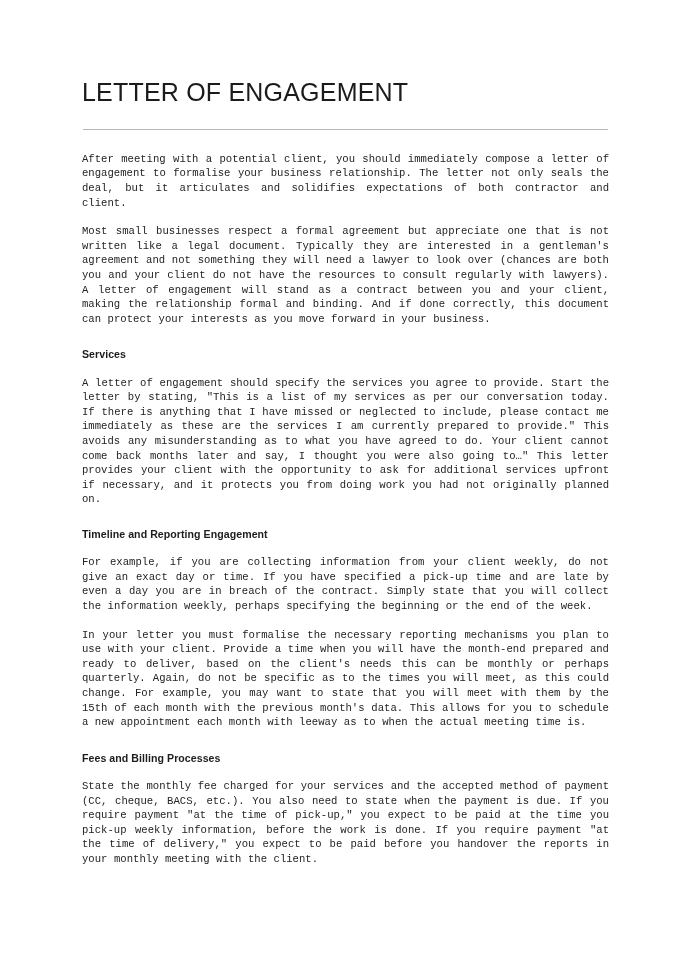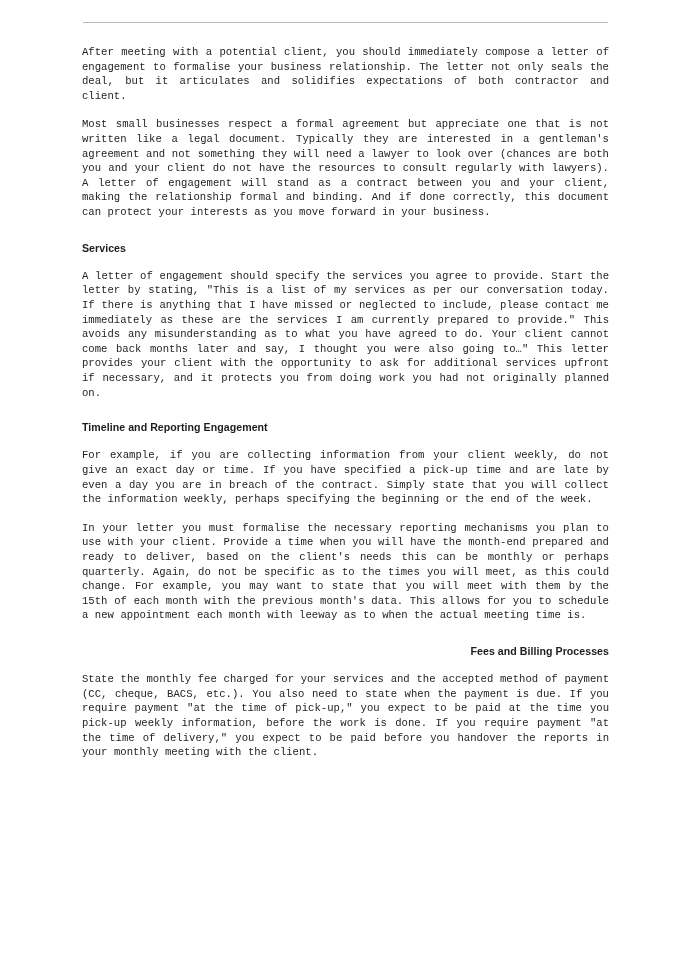--- a/index.html
+++ b/index.html
@@ -74,28 +74,29 @@
     font-family: Liberation Mono, monospace;
   }
 
   .body-text.last-ragged {
     text-align: justify;
   }
 
   
   .gap-before-services { padding-top: 21px; }
   .gap-before-timeline { padding-top: 20px; }
-  .gap-before-fees { padding-top: 21px; text-align: right; }
+  .gap-before-fees { padding-top: 21px; }
 </style>
 </head>
 <body>
 
 <div class="page">
   <div class="content">
 
+    <h1 class="doc-title">LETTER OF ENGAGEMENT</h1>
 
     <hr class="title-rule">
 
     <p class="body-text">After meeting with a potential client, you should immediately compose a letter of engagement to formalise your business relationship. The letter not only seals the deal, but it articulates and solidifies expectations of both contractor and client.</p>
     <p class="body-text">Most small businesses respect a formal agreement but appreciate one that is not written like a legal document. Typically they are interested in a gentleman's agreement and not something they will need a lawyer to look over (chances are both you and your client do not have the resources to consult regularly with lawyers). A letter of engagement will stand as a contract between you and your client, making the relationship formal and binding. And if done correctly, this document can protect your interests as you move forward in your business.</p>
 
     <h2 class="section-heading gap-before-services">Services</h2>
     <p class="body-text">A letter of engagement should specify the services you agree to provide. Start the letter by stating, "This is a list of my services as per our conversation today. If there is anything that I have missed or neglected to include, please contact me immediately as these are the services I am currently prepared to provide." This avoids any misunderstanding as to what you have agreed to do. Your client cannot come back months later and say, I thought you were also going to…" This letter provides your client with the opportunity to ask for additional services upfront if necessary, and it protects you from doing work you had not originally planned on.</p>
 
     <h2 class="section-heading gap-before-timeline">Timeline and Reporting Engagement</h2>

